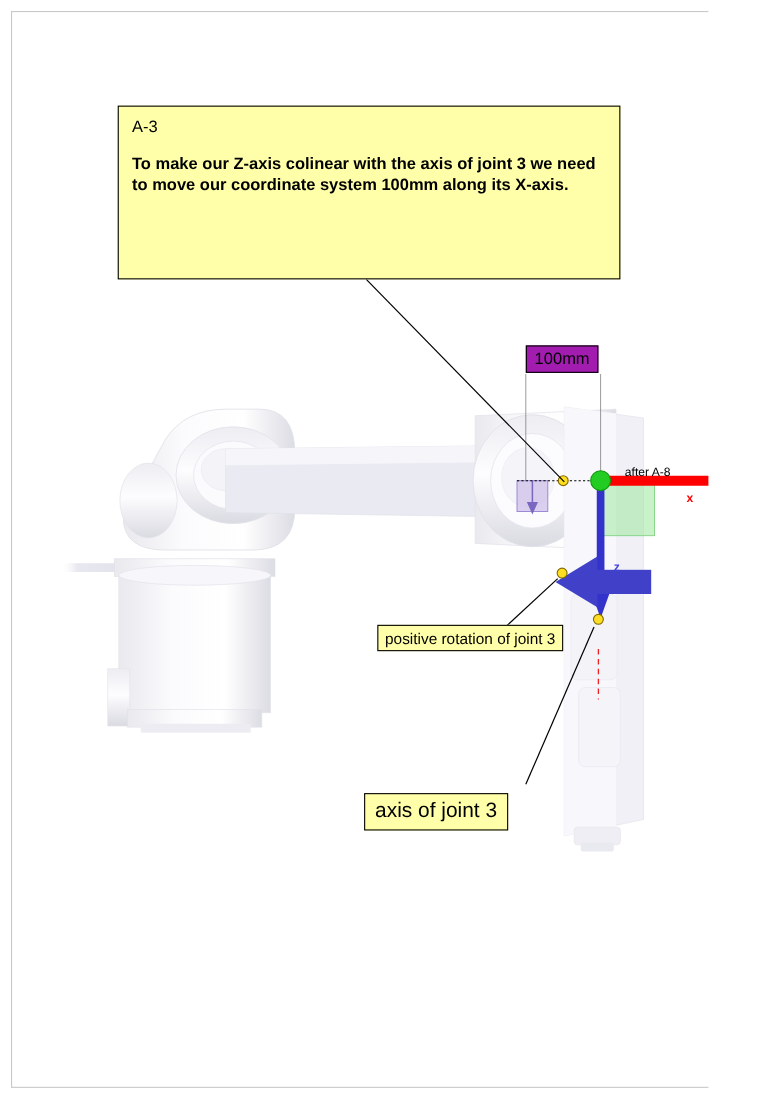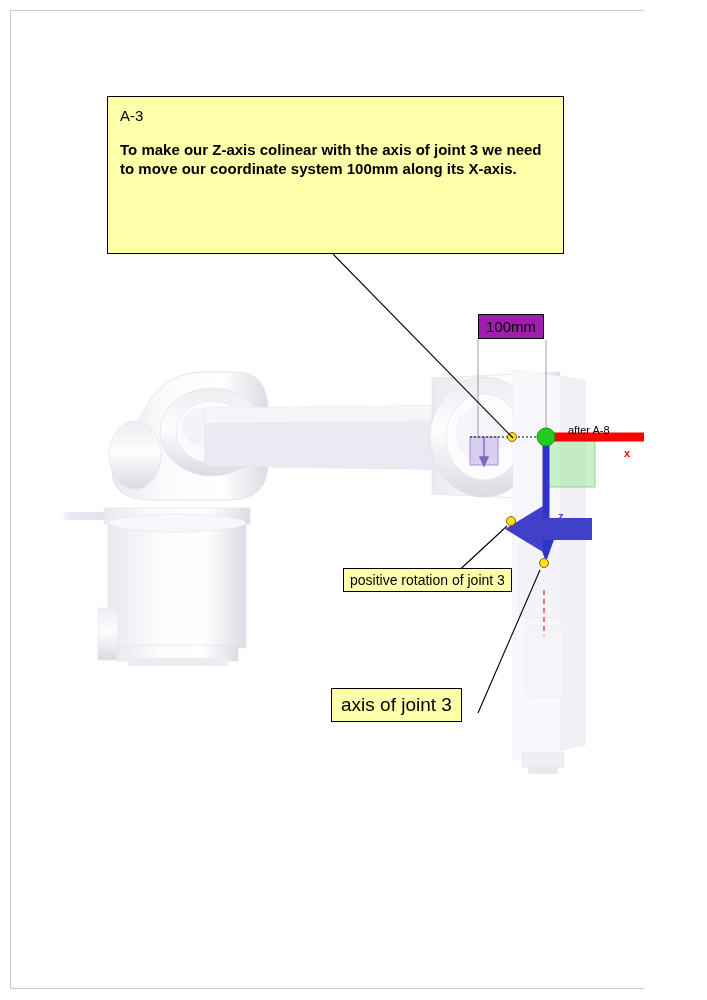--- a/index.html
+++ b/index.html
@@ -63,21 +63,21 @@
     padding: 3px 6px;
     white-space: nowrap;
   }
   .callout-rot {
     left: 303px;
     top: 568px;
     margin-left: 40px;
   }
   .callout-axis {
     left: 331px;
-    top: 688px;
+    top: 721px;
     font-size: 19px;
     padding: 5px 9px;
   }
   .callout-dim {
     left: 478px;
     top: 314px;
     background: #a21caf;
     border: 1px solid #000;
     font-size: 15px;
     padding: 3px 7px;

